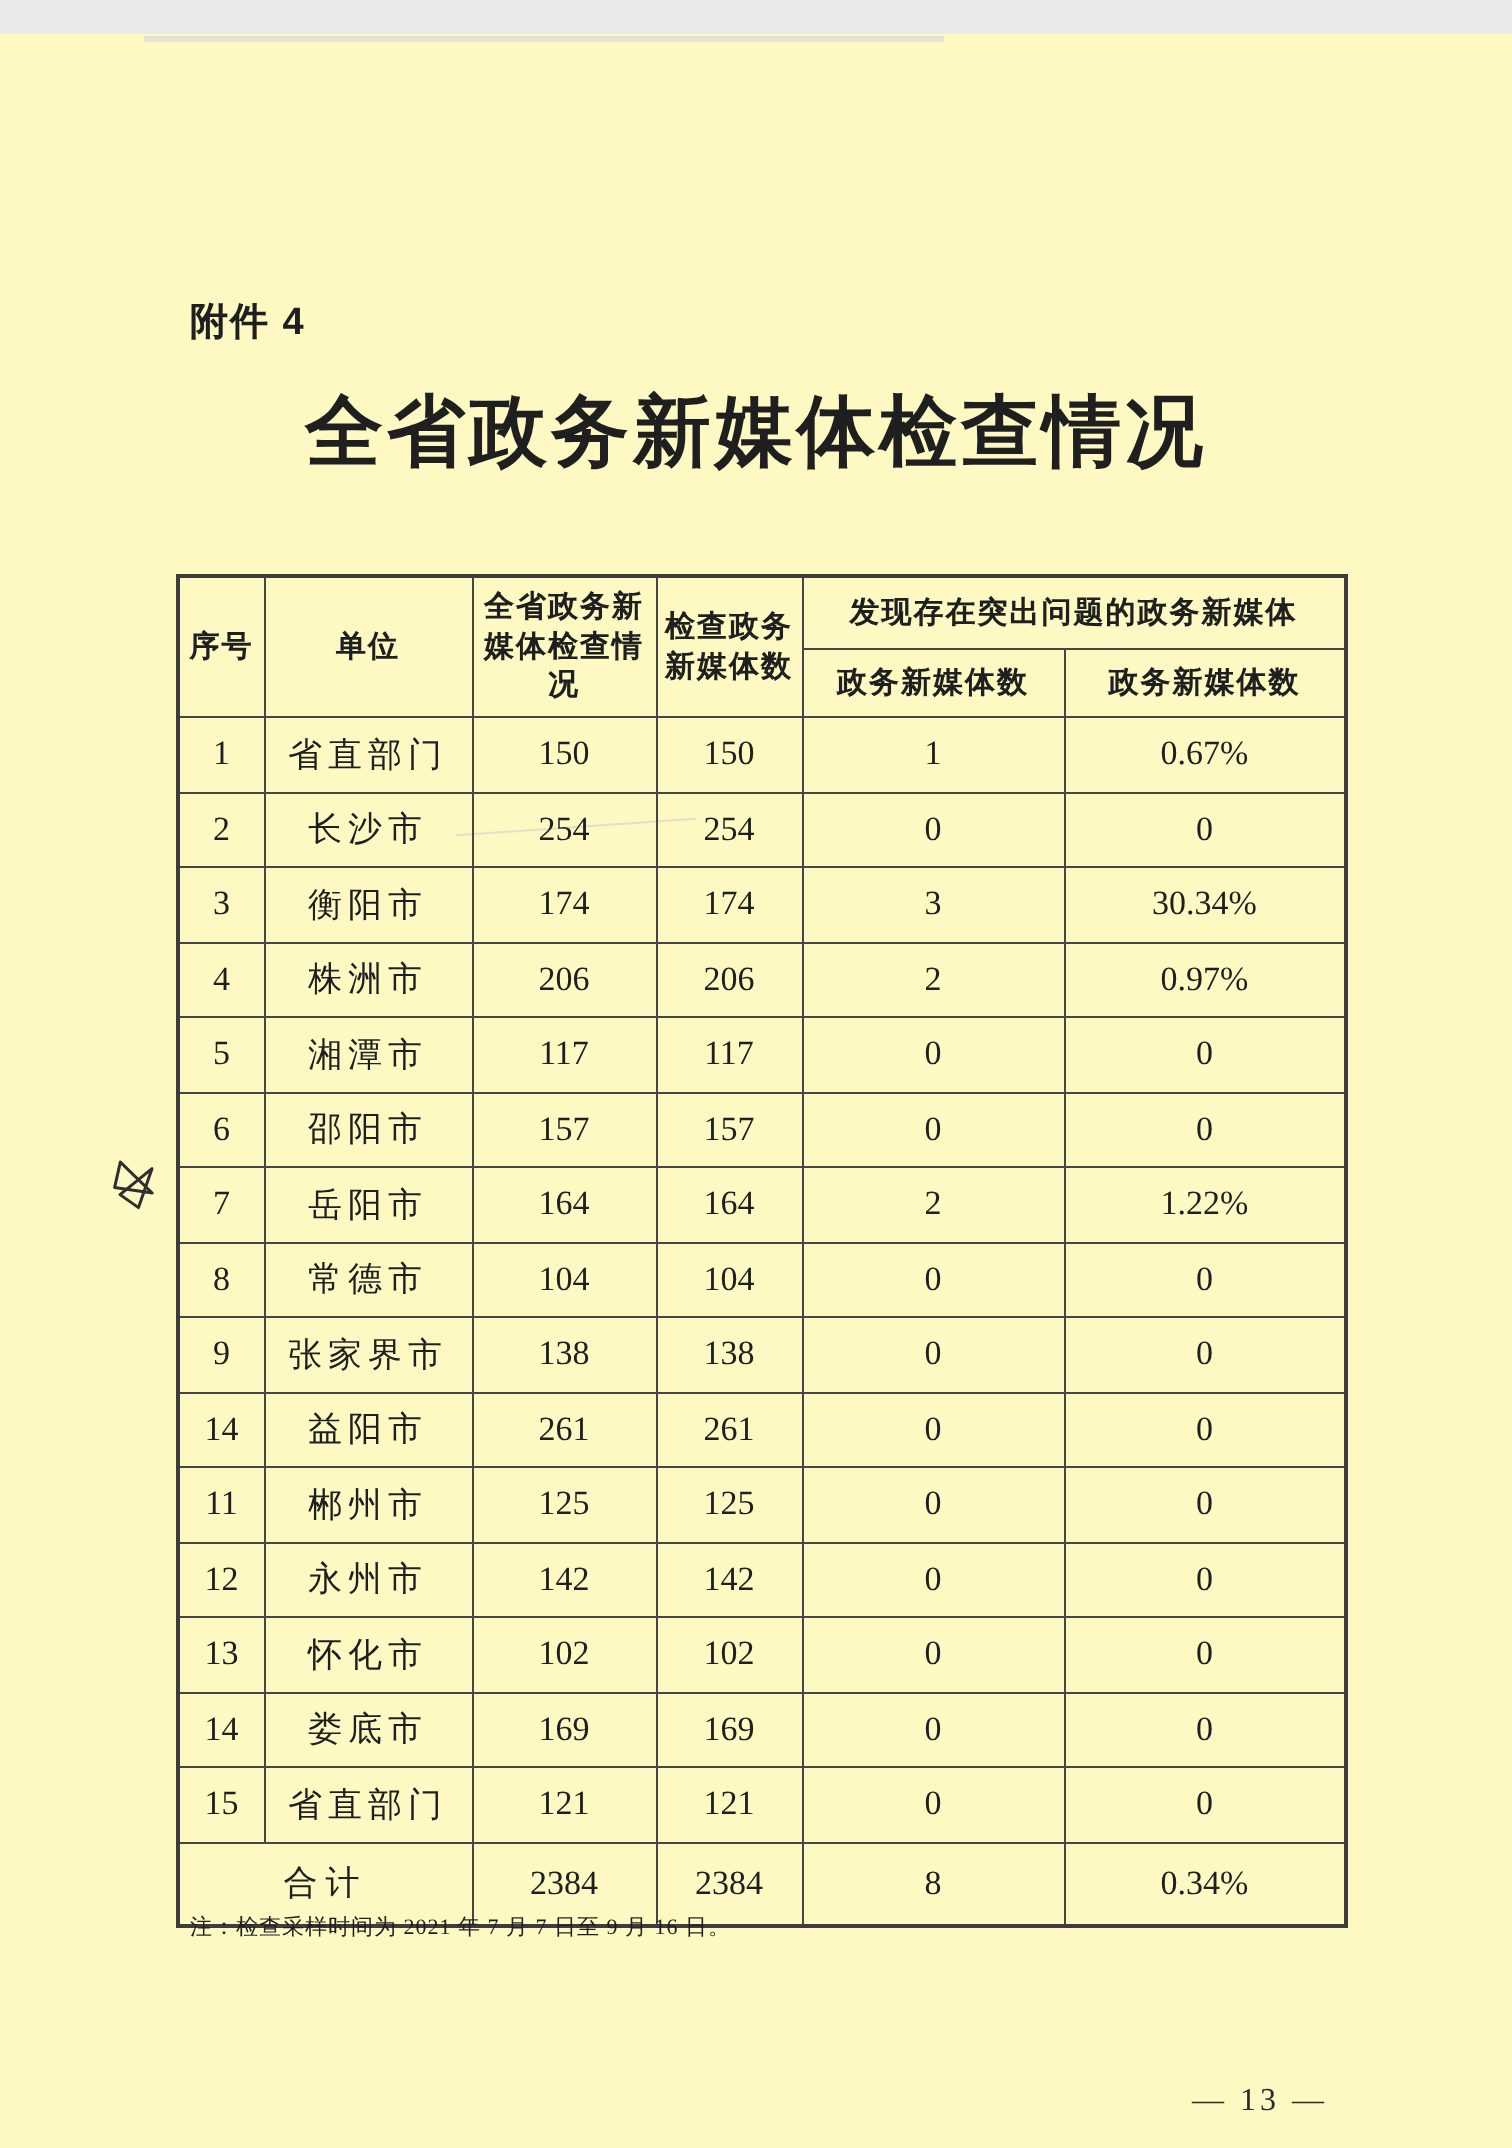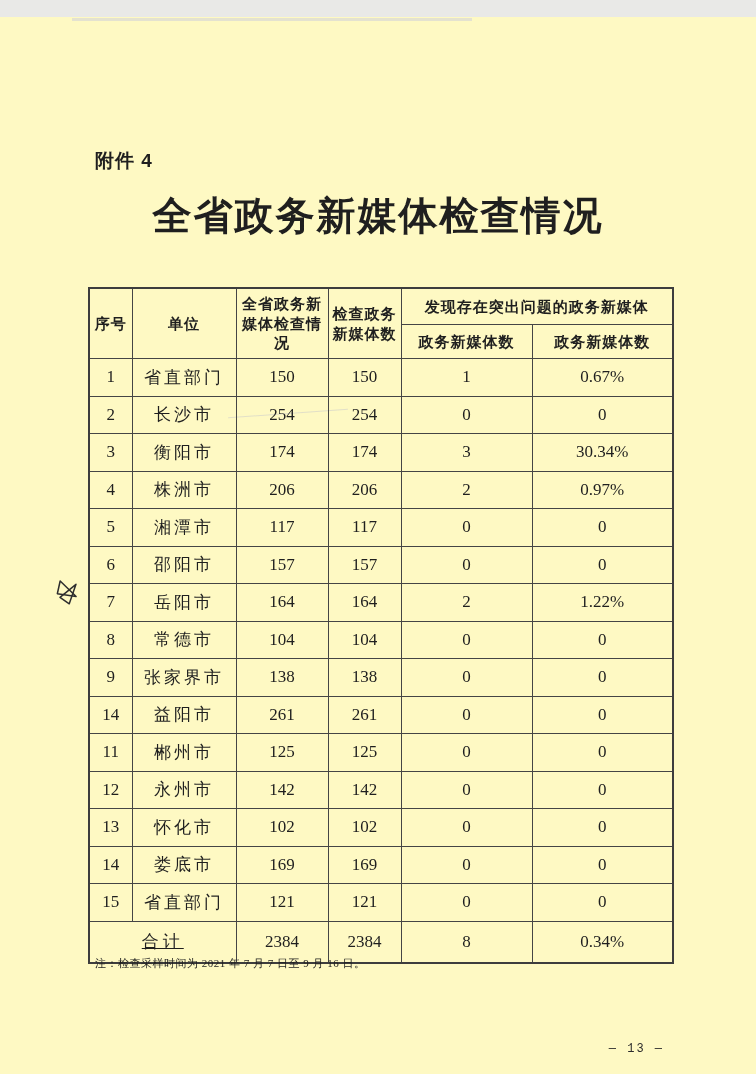--- a/index.html
+++ b/index.html
@@ -80,38 +80,37 @@
     font-size: 15px;
     line-height: 1.3;
     letter-spacing: 1px;
   }
   thead tr.h1 th { height: 35px; }
   thead tr.h2 th { height: 33px; }
   tbody td { height: 36.5px; font-size: 17px; }
   td.unit-cell { letter-spacing: 3px; }
   td.num-cell { letter-spacing: 0; }
   tfoot td { height: 40px; font-size: 17px; }
-  tfoot td.total-label { letter-spacing: 4px; text-decoration: underline; }
+  tfoot td.total-label { letter-spacing: 4px; }
   .doodle {
     position: absolute;
     top: 558px; left: 54px;
   }
   .note {
     position: absolute;
     top: 939px; left: 95px;
     font-size: 11px;
     letter-spacing: .5px;
   }
   .page-number {
     position: absolute;
     top: 1025px; right: 92px;
-    font-size: 12px;
+    font-size: 16px;
     letter-spacing: 2px;
     color: #2b2b2b;
-    font-family: Liberation Mono, monospace;
   }
 </style>
 </head>
 <body>
 
 <div class="page">
 
   <div class="scan-smudge-top"></div>
   <div class="scan-streak"></div>
   <div class="scan-smudge-bottom"></div>

